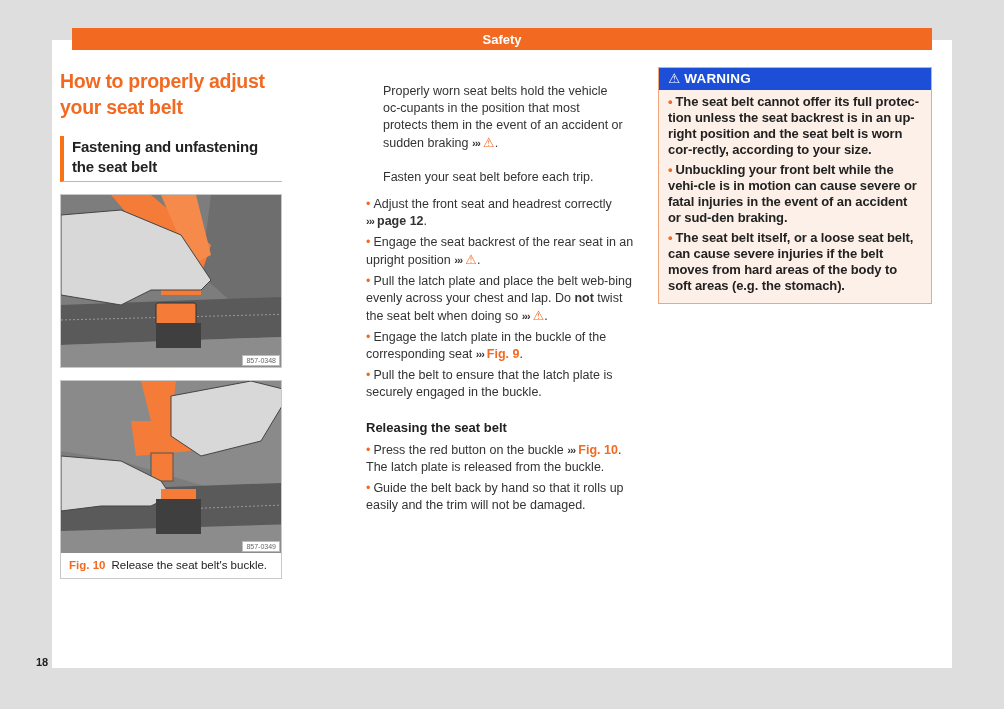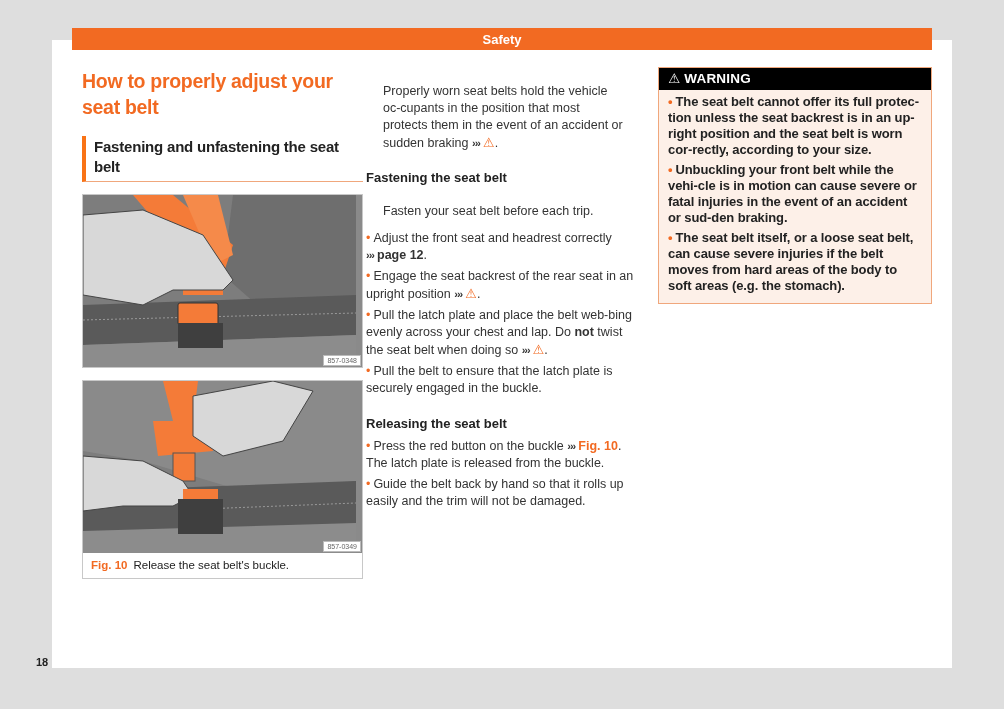--- a/index.html
+++ b/index.html
@@ -7,21 +7,21 @@
     width: 1004px; height: 709px; background: #dedede; position: relative; overflow: hidden;
     font-family: "Liberation Sans", "DejaVu Sans", sans-serif; color: #333;
   }
   .page { position: absolute; left: 52px; top: 40px; width: 900px; height: 628px; background: #fff; }
   .header-bar {
     position: absolute; left: 72px; top: 28px; width: 860px; height: 22px; background: #f26a22;
     color: #fff; font-size: 13px; font-weight: bold; text-align: center; line-height: 23px;
   }
   .page-num { position: absolute; left: 36px; top: 656px; font-size: 11px; color: #222; font-weight: bold; }
 
-  .col1 { position: absolute; left: 82px; top: 66px; width: 281px; }
+  .col1 { position: absolute; left: 60px; top: 66px; width: 222px; }
   .col2 { position: absolute; left: 366px; top: 66px; width: 274px; }
   .col3 { position: absolute; left: 658px; top: 67px; width: 274px; }
 
   .main-title { color: #f26a22; font-weight: bold; font-size: 19.5px; line-height: 26px; margin: 2px 0 0 0; letter-spacing: -0.3px; }
   .sub-title {
     margin-top: 16px; border-left: 4px solid #f97316; border-bottom: 1px solid #f0a77c;
     padding: 1px 0 4px 8px; font-weight: bold; font-size: 15px; line-height: 20px; color: #222; letter-spacing: -0.2px;
   }
   .figure { border: 1px solid #c8c8c8; margin-top: 12px; }
   .figure + .figure { margin-top: 12px; }
@@ -39,21 +39,21 @@
   .warn-tri { color: #f26a22; font-size: 13px; }
   .h3 { font-weight: bold; font-size: 13px; color: #222; margin: 16px 0 6px 0; line-height: 17px; }
   .bullet { font-size: 12.5px; line-height: 17px; color: #333; margin: 0 0 4px 0; }
   .bullet .dot { color: #f26a22; margin-right: 3px; }
   .ref-bold { font-weight: bold; color: #333; }
   .ref-orange { font-weight: bold; color: #f26a22; }
   .b { font-weight: bold; }
 
   .warning-box { border: 1px solid #f0a77c; background: #fdf0e8; }
   .warning-head {
-    background: #000000; color: #fff; font-weight: bold; font-size: 13.5px; line-height: 22px; padding: 0 9px;
+    background: #1d4ed8; color: #fff; font-weight: bold; font-size: 13.5px; line-height: 22px; padding: 0 9px;
     letter-spacing: 0.2px;
   }
   .warning-body { padding: 4px 9px 5px 9px; }
   .warn-item { font-size: 13px; line-height: 16px; color: #222; font-weight: bold; margin: 0 0 4px 0; letter-spacing: -0.1px; }
   .warn-item .dot { color: #f26a22; margin-right: 3px; }
 </style>
 </head>
 <body>
 
 <div class="page"></div>
@@ -105,34 +105,37 @@
     </div>
   </div>
 </div>
 
 <div class="col2">
   <p class="para">
     <span>Properly worn seat belts hold the vehicle oc-cupants in the position that most protects them in the event of an accident or sudden braking</span>
     <span class="arrows">›››</span><span class="warn-tri">⚠</span>.
   </p>
 
-  <div class="h3">Fastening the seat belt</div>
   <p class="para" style="margin-bottom:10px;">Fasten your seat belt before each trip.</p>
 
   <p class="bullet">
     <span class="dot">•</span><span>Adjust the front seat and headrest correctly</span>
     <span class="arrows">›››</span><span class="ref-bold">page 12</span><span>.</span>
   </p>
   <p class="bullet">
     <span class="dot">•</span><span>Engage the seat backrest of the rear seat in an upright position</span>
     <span class="arrows">›››</span><span class="warn-tri">⚠</span><span>.</span>
   </p>
   <p class="bullet">
     <span class="dot">•</span><span>Pull the latch plate and place the belt web-bing evenly across your chest and lap. Do </span><span class="b">not</span><span> twist the seat belt when doing so</span>
     <span class="arrows">›››</span><span class="warn-tri">⚠</span><span>.</span>
+  </p>
+  <p class="bullet">
+    <span class="dot">•</span><span>Engage the latch plate in the buckle of the corresponding seat</span>
+    <span class="arrows">›››</span><span class="ref-orange">Fig. 9</span><span>.</span>
   </p>
   <p class="bullet">
     <span class="dot">•</span><span>Pull the belt to ensure that the latch plate is securely engaged in the buckle.</span>
   </p>
 
   <div class="h3" style="margin-top:18px;">Releasing the seat belt</div>
   <p class="bullet">
     <span class="dot">•</span><span>Press the red button on the buckle</span>
     <span class="arrows">›››</span><span class="ref-orange">Fig. 10</span><span>. The latch plate is released from the buckle.</span>
   </p>

